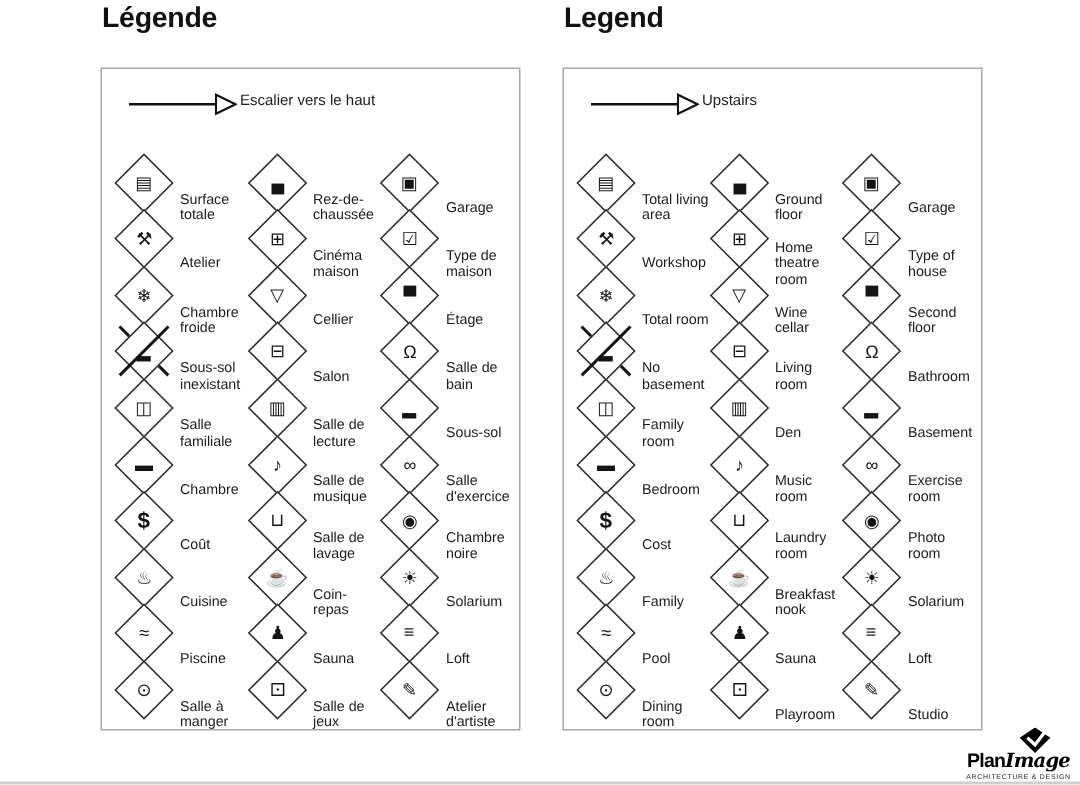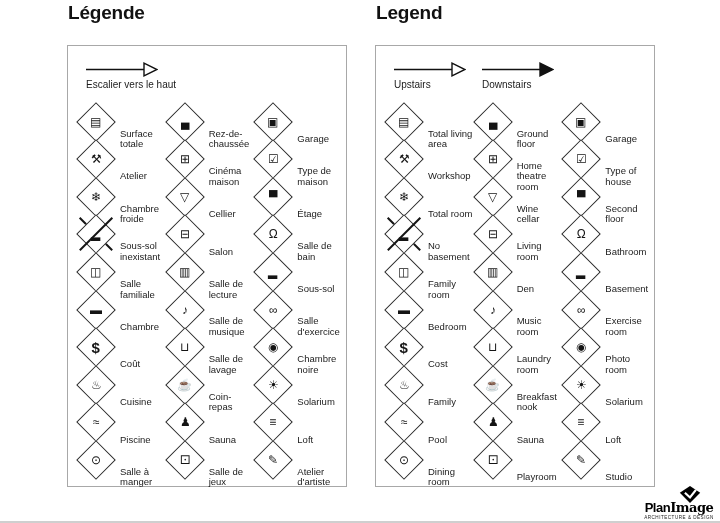--- a/index.html
+++ b/index.html
@@ -9,21 +9,21 @@
 
   .panel-group{position:absolute;top:2px;width:280px;}
   .panel-group.fr{left:67px;}
   .panel-group.en{left:375px;}
   .panel-title{margin:0 0 21px 1px;font-size:19px;font-weight:700;
                letter-spacing:-0.2px;color:#111;line-height:1.15;}
   .panel-box{box-sizing:border-box;width:100%;height:442px;
              border:1.5px solid #a8a8a8;background:#fff;}
 
   .arrows-row{display:flex;gap:16px;padding:16px 0 0 18px;height:40px;}
-  .arrow-group{display:flex;flex-direction:column;gap:2px;}
+  .arrow-group{display:flex;flex-direction:row;gap:2px;}
   .arrow-group svg{display:block;}
   .arrow-label{font-size:10px;color:#1b1b1b;white-space:nowrap;}
 
   .items-grid{display:grid;grid-template-columns:1fr 1fr 1fr;
               grid-auto-rows:37.6px;padding:1px 4px 0 8px;}
   .cell{display:flex;align-items:center;gap:4px;min-width:0;}
   .icon-box{width:40px;height:38px;flex:none;position:relative;
             display:flex;align-items:center;justify-content:center;}
   .diamond{width:26px;height:26px;border:1.3px solid #2b2b2b;background:#fff;
            transform:rotate(45deg);display:flex;align-items:center;justify-content:center;}
@@ -33,21 +33,21 @@
     content:"";position:absolute;left:-3px;top:18px;width:46px;height:1.8px;
     background:#141414;}
   .icon-box.crossed::before{transform:rotate(45deg);}
   .icon-box.crossed::after{transform:rotate(-45deg);}
   .item-label{font-size:9.5px;line-height:1.12;color:#1b1b1b;margin-top:35px;}
 
   .logo{position:absolute;right:3px;bottom:3px;width:76px;text-align:center;}
   .logo-icon{display:block;margin:0 auto -2px 38px;}
   .brand{font-size:13px;line-height:1;white-space:nowrap;}
   .brand .plan{font-weight:800;letter-spacing:-0.5px;color:#000;}
-  .brand .image{font-family:"DejaVu Serif",serif;
+  .brand .image{font-family:"DejaVu Serif",serif;font-style:italic;
                 font-weight:700;color:#000;letter-spacing:-0.5px;}
   .tagline{font-size:4.6px;letter-spacing:0.5px;color:#222;margin-top:1px;}
 
   .bottom-rule{position:absolute;left:0;right:0;bottom:0;height:2px;background:#cfcfcf;}
 </style>
 </head>
 <body>
 
 <div class="page">
 
@@ -312,27 +312,20 @@
     <h2 class="panel-title">Legend</h2>
     <div class="panel-box">
       <div class="arrows-row">
           <div class="arrow-group">
             <svg width="72" height="15" viewBox="0 0 72 15">
               <line x1="0" y1="7.5" x2="58" y2="7.5" stroke="#111" stroke-width="1.6"></line>
               <polygon points="58,1.2 71,7.5 58,13.8" fill="#ffffff" stroke="#111" stroke-width="1.4"></polygon>
             </svg>
             <span class="arrow-label">Upstairs</span>
           </div>
-          <div class="arrow-group">
-            <svg width="72" height="15" viewBox="0 0 72 15">
-              <line x1="0" y1="7.5" x2="58" y2="7.5" stroke="#111" stroke-width="1.6"></line>
-              <polygon points="58,1.2 71,7.5 58,13.8" fill="#111111" stroke="#111" stroke-width="1.4"></polygon>
-            </svg>
-            <span class="arrow-label">Downstairs</span>
-          </div>
         </div>
       <div class="items-grid">
           <div class="cell">
             <span class="icon-box">
               <span class="diamond">
                 <span class="glyph">▤</span>
               </span>
             </span>
             <span class="item-label">Total living area</span>
           </div>

